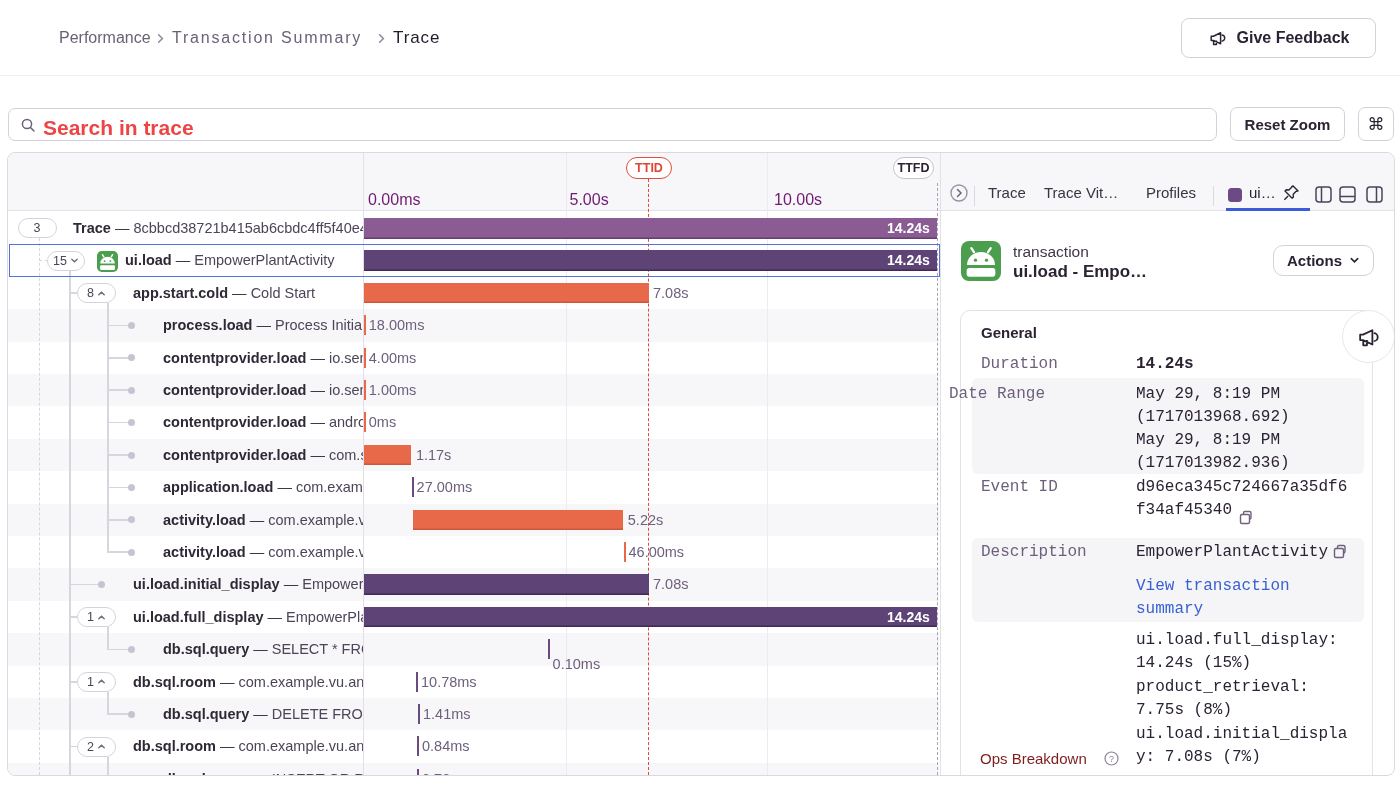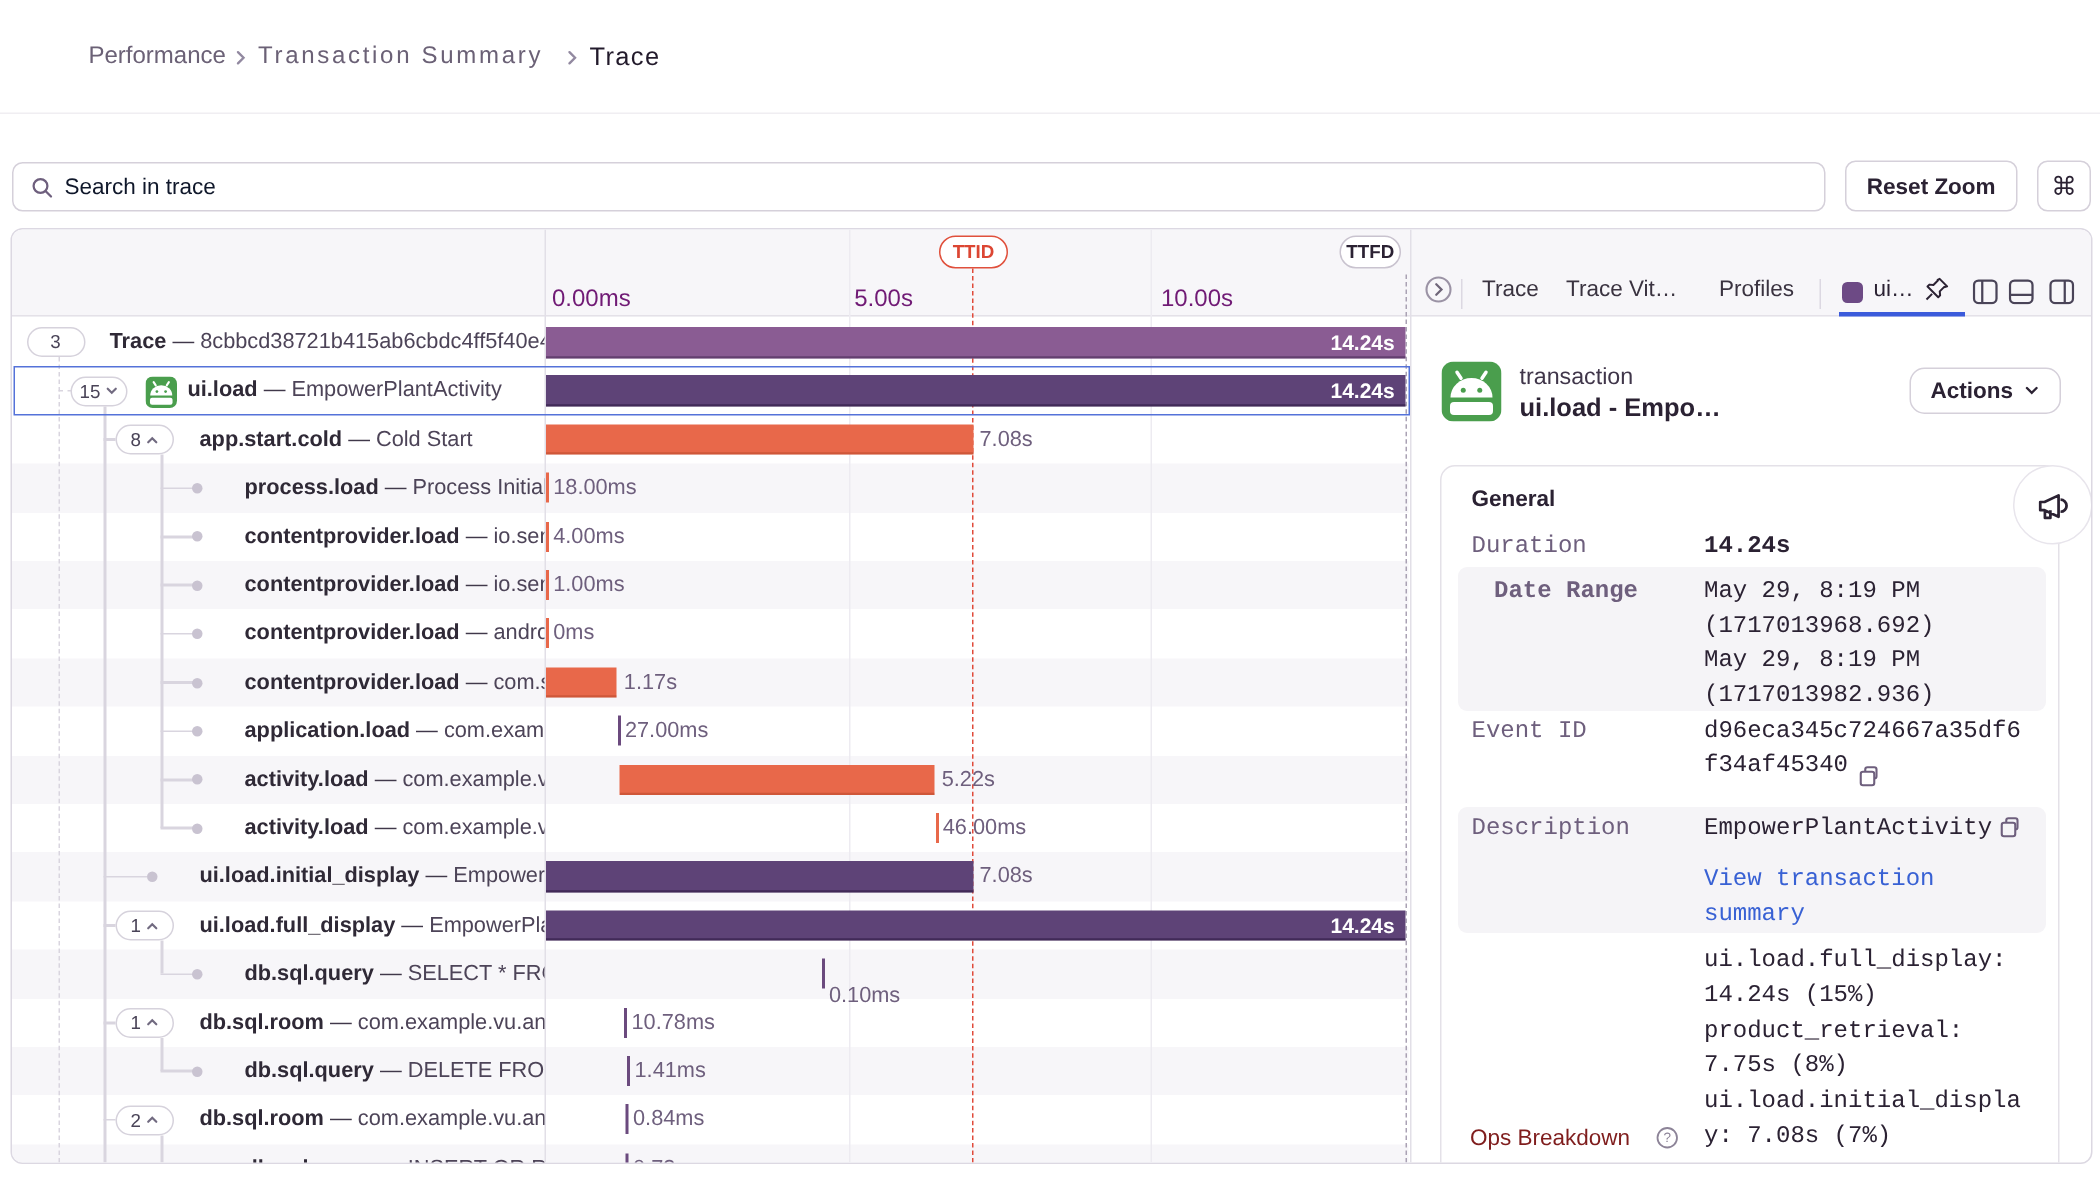--- a/index.html
+++ b/index.html
@@ -48,28 +48,34 @@
 <div id="hdr">
   <div class="abs crumb" style="left:59px; top:29px;">Performance</div>
   <svg class="abs" style="left:154px; top:32px;" width="13" height="13" viewBox="0 0 14 14">
       <path d="M5 3 l4 4 -4 4" stroke="#9289a0" stroke-width="1.7" fill="none" stroke-linecap="round"></path>
     </svg>
   <div class="abs crumb" style="left:172px; top:29px; letter-spacing:1.8px;text-align:center;">Transaction Summary</div>
   <svg class="abs" style="left:375px; top:32px;" width="13" height="13" viewBox="0 0 14 14">
       <path d="M5 3 l4 4 -4 4" stroke="#9289a0" stroke-width="1.7" fill="none" stroke-linecap="round"></path>
     </svg>
   <div class="abs crumb" style="left:393px; top:28px; font-size:17px; letter-spacing:0.9px;"><b>Trace</b></div>
+  <div class="tbtn" style="left:1181px; top:18px; width:195px;">
+    <svg width="20" height="20" viewBox="0 0 20 20">
+        <path d="M3.2 8.2 h2.2 l7.2 -3.4 v11 l-7.2 -3.4 h-2.2 z M5.6 12.4 v4 h2.8 v-4" stroke="#2b2233" stroke-width="1.5" fill="none" stroke-linejoin="round"></path>
+        <path d="M13.6 7 a3.1 3.1 0 0 1 0 6.2" stroke="#2b2233" stroke-width="1.5" fill="none"></path>
+      </svg>
+    Give Feedback</div>
 </div>
 
 <div class="abs" style="left:8px; top:108px; width:1209px; height:33px; background:#fff; border:1px solid #d5d0da; border-radius:7px;">
   <svg class="abs" style="left:11px; top:8px;" width="17" height="17" viewBox="0 0 17 17">
       <circle cx="7" cy="7" r="4.6" stroke="#6e5f7d" stroke-width="1.5" fill="none"></circle>
       <path d="M10.5 10.5 l3.5 3.5" stroke="#6e5f7d" stroke-width="1.5" stroke-linecap="round"></path>
     </svg>
-  <div class="abs" style="left:34px; top:7px; font-size:15px; color:#0f172a;">Search in trace</div>
+  <div class="abs" style="left:34px; top:7px; font-size:21px; color:#ef4444;font-weight:bold;">Search in trace</div>
 </div>
 <div class="sbtn" style="left:1230px; top:107px; width:115px; height:34px;">Reset Zoom</div>
 <div class="sbtn" style="left:1358px; top:107px; width:36px; height:34px; font-size:17px; font-weight:400;">⌘</div>
 
 <div id="panel">
   <div id="rows">
     <div class="row stripe" style="top:156.2px;"></div>
     <div class="row stripe" style="top:221px;"></div>
     <div class="row stripe" style="top:285.8px;"></div>
     <div class="row stripe" style="top:350.6px;"></div>
@@ -256,21 +262,21 @@
     <div class="abs" style="left:973px; top:171px; font-size:15px; font-weight:bold; color:#2b2233;">General</div>
     <div class="abs" style="left:1334px; top:157px; width:53px; height:53px; border-radius:50%; border:1px solid #e8e5ec; background:#fff; z-index:5; display:flex; align-items:center; justify-content:center;">
       <svg width="26" height="26" viewBox="0 0 20 20">
           <path d="M3.2 8.2 h2.2 l7.2 -3.4 v11 l-7.2 -3.4 h-2.2 z M5.6 12.4 v4 h2.8 v-4" stroke="#2b2233" stroke-width="1.4" fill="none" stroke-linejoin="round"></path>
           <path d="M13.6 7 a3.1 3.1 0 0 1 0 6.2" stroke="#2b2233" stroke-width="1.4" fill="none"></path>
         </svg>
     </div>
     <div class="abs mono lbl" style="left:973px; top:199.5px;">Duration</div>
     <div class="abs mono val" style="left:1128px; top:199.5px; font-weight:bold;">14.24s</div>
     <div class="abs" style="left:963.6px; top:225.4px; width:392px; height:96px; background:#f5f4f7; border-radius:6px;"></div>
-    <div class="abs mono lbl" style="left:988px; top:230px;font-weight:bold;">Date Range</div>
+    <div class="abs mono lbl" style="left:941px; top:230px;">Date Range</div>
     <div class="abs mono val" style="left:1128px; top:230px;">May 29, 8:19 PM<br>(1717013968.692)<br>May 29, 8:19 PM<br>(1717013982.936)</div>
     <div class="abs mono lbl" style="left:973px; top:323px;">Event ID</div>
     <div class="abs mono val" style="left:1128px; top:323px;">d96eca345c724667a35df6<br>f34af45340</div>
     <svg class="abs" style="left:1230px; top:356px;" width="17" height="17" viewBox="0 0 17 17">
         <g stroke="#6e5f7d" fill="none" stroke-width="1.4">
           <rect x="2.5" y="5.5" width="9" height="9" rx="1.5"></rect>
           <path d="M5.5 5.5 V4 A1.5 1.5 0 0 1 7 2.5 h4.5 A1.5 1.5 0 0 1 13 4 v4.5 a1.5 1.5 0 0 1-1.5 1.5 H11.5"></path>
         </g>
       </svg>
     <div class="abs" style="left:963.6px; top:385px; width:392px; height:84px; background:#f5f4f7; border-radius:6px;"></div>

